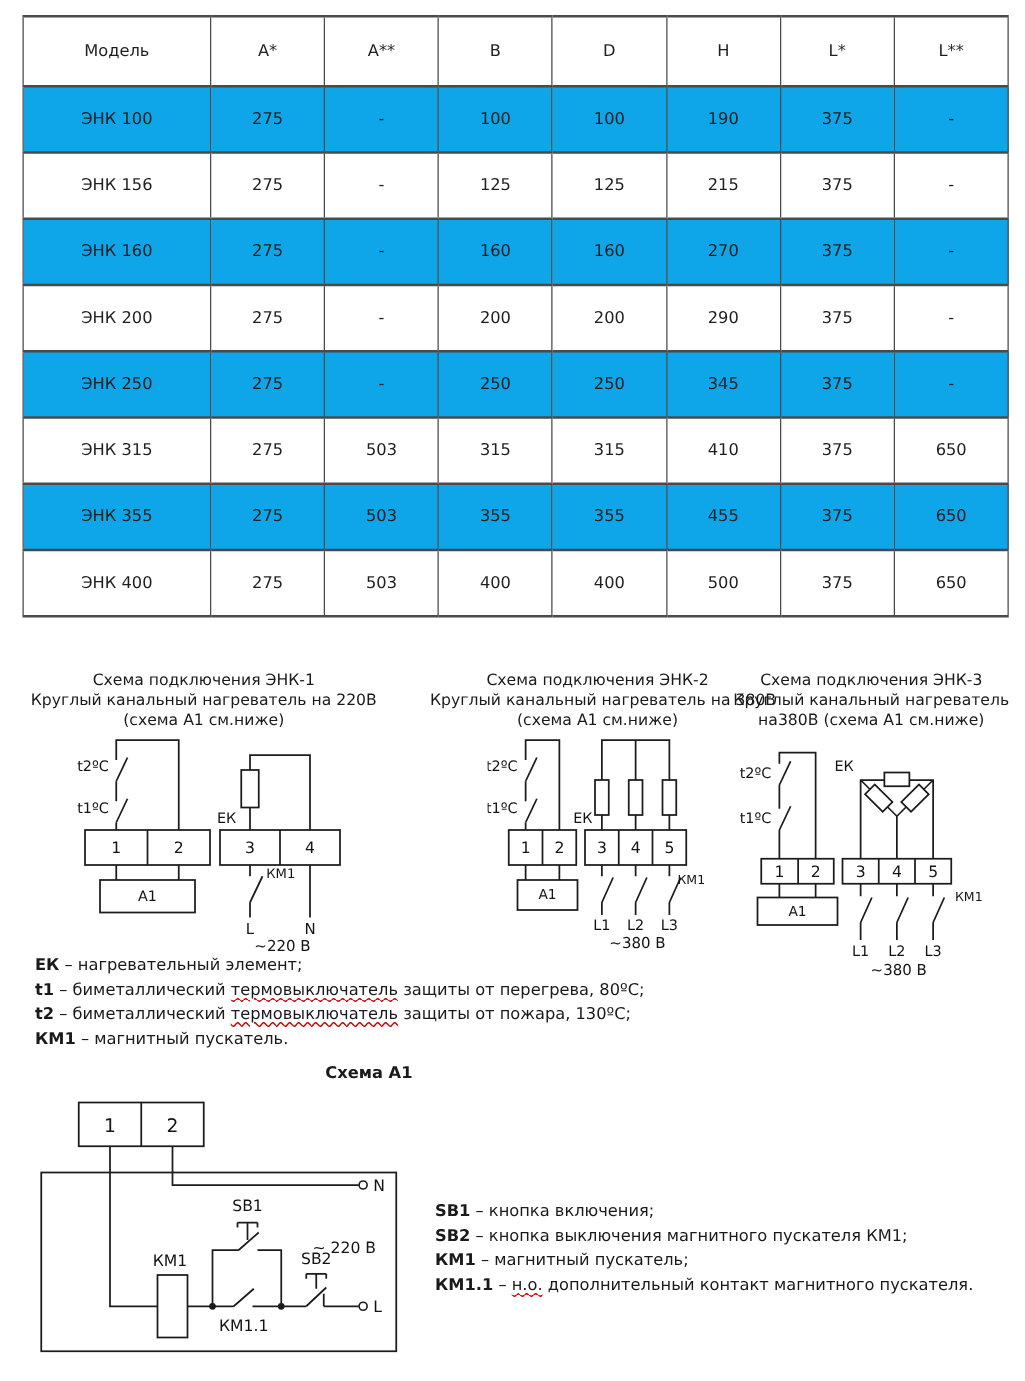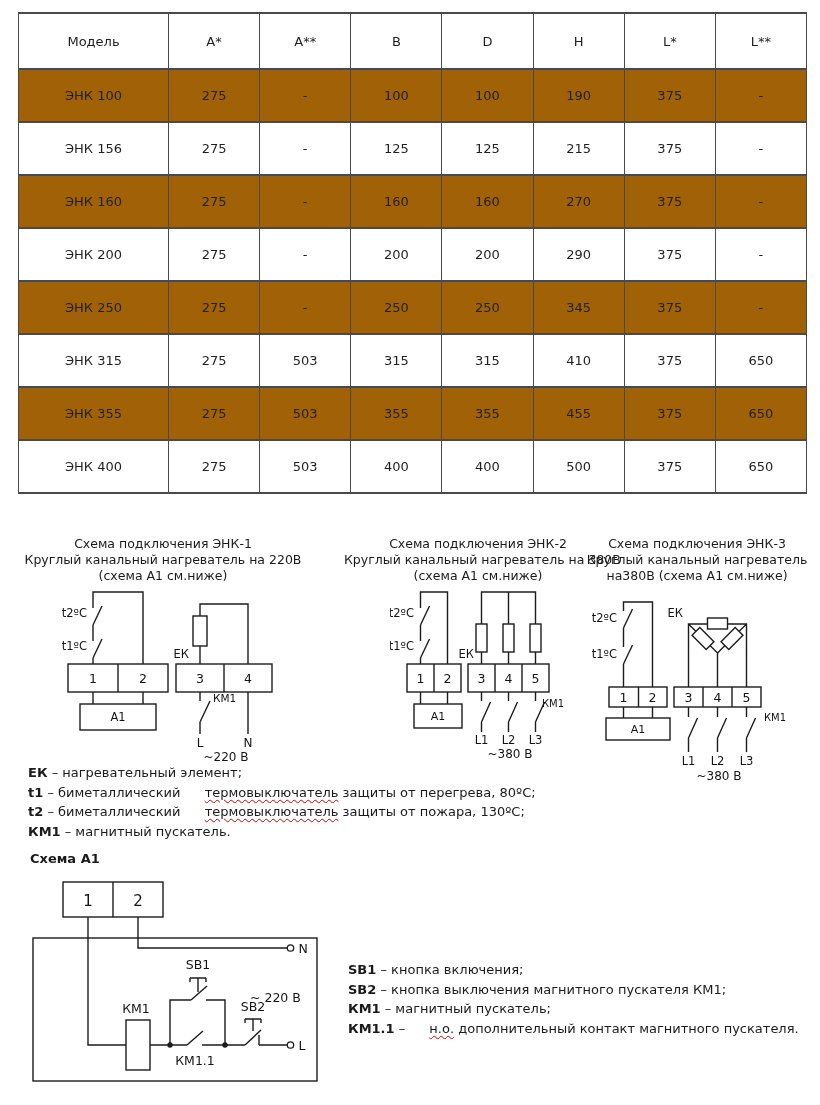--- a/index.html
+++ b/index.html
@@ -11,21 +11,21 @@
   
   table.spec {
     position:absolute; left:18px; top:12px; width:789px;
     border-collapse:collapse; table-layout:fixed; font-size:13px; color:#1f1f1f;
   }
   .spec td {
     border:1px solid #4a4a4a; border-top-width:2px; border-bottom-width:2px;
     text-align:center; vertical-align:middle; height:53px; padding:0 2px;
   }
   .spec thead td { height:56px; }
-  .spec tr.alt td { background:#a16207; }
+  .spec tr.alt td { background:#0ea5e9; }
   
   .dg { position:absolute; top:536px; }
   .dg-1 { left:18px;  width:290px; }
   .dg-2 { left:302px; width:268px;margin-left:42px; }
   .dg-3 { left:578px; width:238px; }
   .dg-title { font-weight:normal; font-size:12.5px; line-height:16px; text-align:center; white-space:nowrap; }
   .dg svg { display:block; margin:2px auto 0; }
   .dg-1 svg { margin-left:30px; }
   
   .wire { stroke:#1c1c1c; stroke-width:1.4; fill:none; }
@@ -43,24 +43,24 @@
   svg text.f12 { font-size:12px; }
   svg text.f125 { font-size:12.5px; }
   svg text.f15 { font-size:15px; }
   
   .legend { position:absolute; font-size:13px; line-height:19.5px; white-space:nowrap; color:#1a1a1a; }
   .legend-1 { left:28px; top:763px; }
   .legend-2 { left:348px; top:960px; }
   .legend b { font-weight:bold; }
   .wavy {
     text-decoration-line:underline; text-decoration-style:wavy;
-    text-decoration-color:#cc0000; text-decoration-thickness:1px; text-underline-offset:2px;margin-left:20px;
+    text-decoration-color:#cc0000; text-decoration-thickness:1px; text-underline-offset:2px;
   }
   
-  .a1-title { position:absolute; left:30px; top:851px; width:300px; text-align:left; font-weight:bold; font-size:13px; }
+  .a1-title { position:absolute; left:30px; top:851px; width:300px; text-align:right; font-weight:bold; font-size:13px; }
   .a1-svg { position:absolute; left:30px; top:872px; }
 </style>
 </head>
 <body>
 
 <div class="page">
 
   <table class="spec">
     <colgroup>
       <col style="width:150px">

